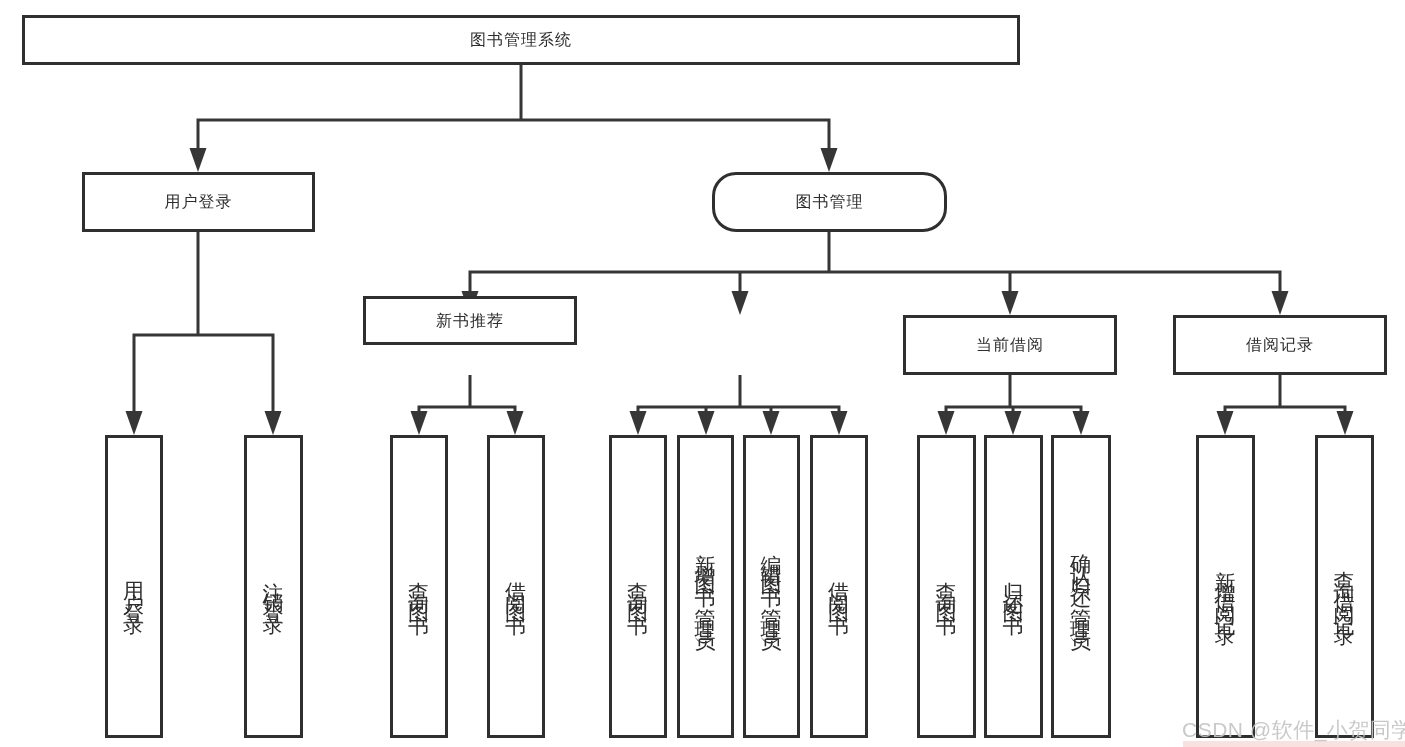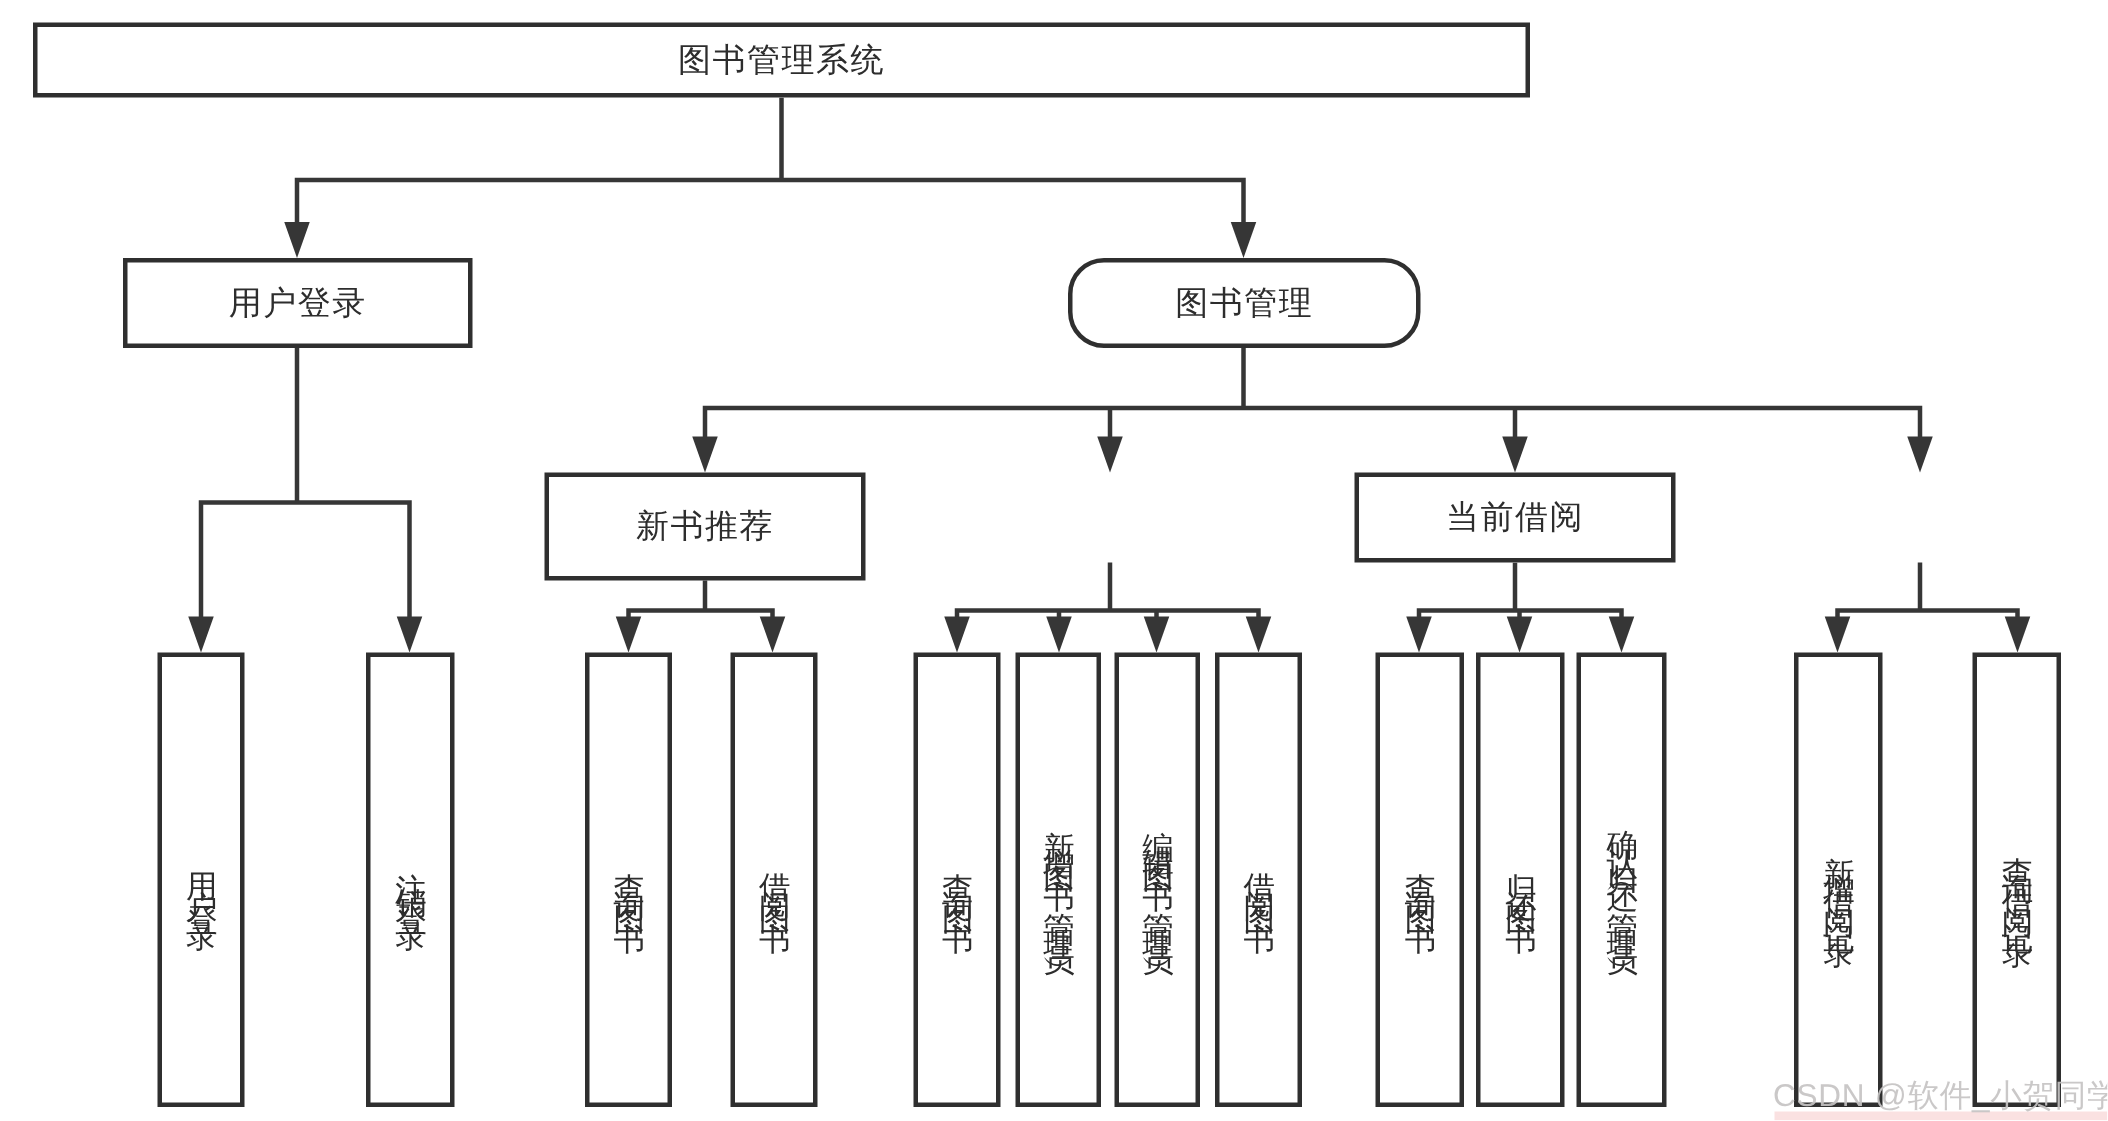--- a/index.html
+++ b/index.html
@@ -25,21 +25,21 @@
   .node {
     position: absolute;
     box-sizing: border-box;
     background: #ffffff;
     border: 3px solid #2f2f2f;
     color: #2d2d2d;
     display: flex;
     align-items: center;
     justify-content: center;
     z-index: 1;
-    font-size: 22px;
+    font-size: 16px;
     letter-spacing: 1px;
     line-height: 1;
     white-space: nowrap;
   }
   .leaf {
     top: 435px;
     height: 303px;
     width: 58px;
     writing-mode: vertical-rl;
     text-orientation: mixed;
@@ -94,22 +94,23 @@
       <polygon points="1072.5,411 1089.5,411 1081,435" fill="#363636"></polygon>
       <polygon points="1216.5,411 1233.5,411 1225,435" fill="#363636"></polygon>
       <polygon points="1336.5,411 1353.5,411 1345,435" fill="#363636"></polygon>
     </svg>
 
   <div class="node" style="left:22px; top:15px; width:998px; height:50px;">图书管理系统</div>
 
   <div class="node" style="left:82px; top:172px; width:233px; height:60px;">用户登录</div>
   <div class="node" style="left:712px; top:172px; width:235px; height:60px;border-radius:24px;">图书管理</div>
 
-  <div class="node" style="left:363px; top:315px; width:214px; height:72px;text-align:center;">新书推荐</div>
+  <div class="node" style="left:363px; top:296px; width:214px; height:49px;text-align:center;">新书推荐</div>
   <div class="node" style="left:903px; top:315px; width:214px; height:60px;text-align:right;">当前借阅</div>
+  <div class="node" style="left:1173px; top:315px; width:214px; height:60px;">借阅记录</div>
 
   <div class="node leaf" style="left:105px;">用户登录</div>
   <div class="node leaf" style="left:244px; width:59px;">注销登录</div>
 
   <div class="node leaf" style="left:390px;">查询图书</div>
   <div class="node leaf" style="left:487px;">借阅图书</div>
 
   <div class="node leaf" style="left:609px;">查询图书</div>
   <div class="node leaf" style="left:677px; width:57px;">新增图书（管理员）</div>
   <div class="node leaf" style="left:743px; width:57px;">编辑图书（管理员）</div>

